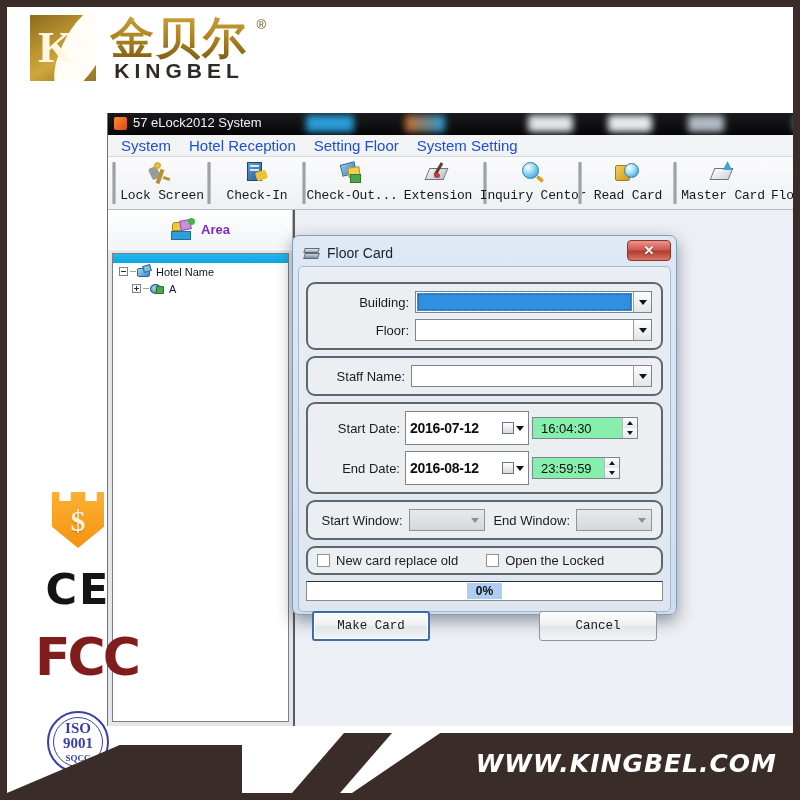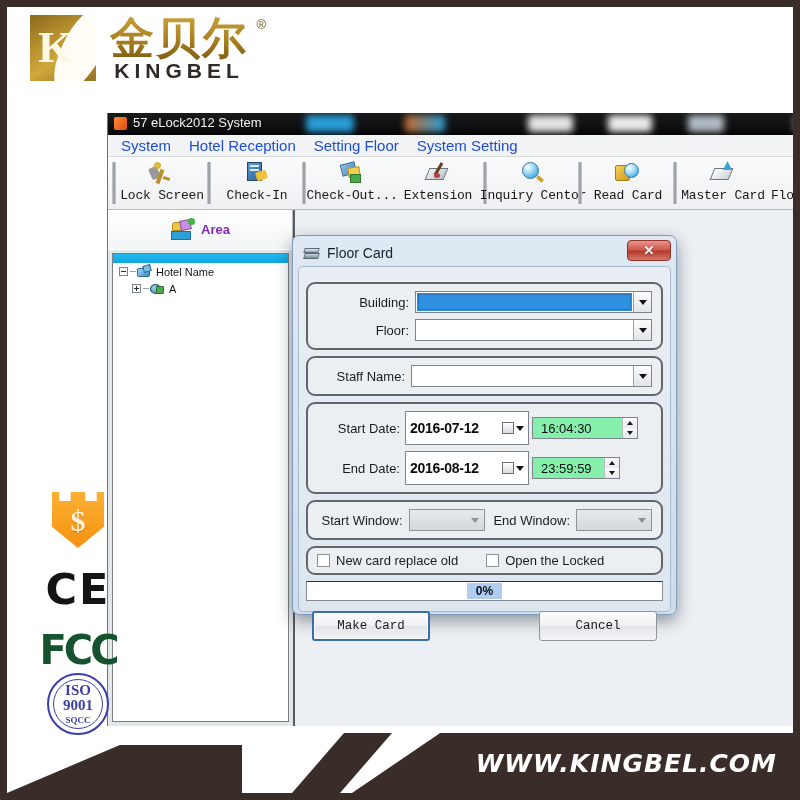--- a/index.html
+++ b/index.html
@@ -464,23 +464,23 @@
     text-shadow: 0 1px 1px rgba(150,90,0,.6);
   }
   .badge-ce {
     font-family: "DejaVu Sans", sans-serif;
     font-size: 43px; font-weight: bold; color: #141414;
     letter-spacing: 2px; text-align: center;
     line-height: .9; margin-bottom: 18px;
   }
   .badge-fcc {
     font-family: "DejaVu Sans", sans-serif;
-    font-size: 40px; font-weight: bold; color: #14532d;
+    font-size: 52px; font-weight: bold; color: #7f1d1d;
     letter-spacing: -3px; text-align: center;
-    margin-bottom: 0;
+    margin-bottom: 24px;
   }
   .badge-iso {
     width: 62px; height: 62px; margin: 0 auto;
     border: 2px solid #3a3fa8; border-radius: 50%;
     display: flex; flex-direction: column;
     align-items: center; justify-content: center;
     color: #3a3fa8;
     font-family: "Liberation Serif", serif;
     position: relative;
   }

